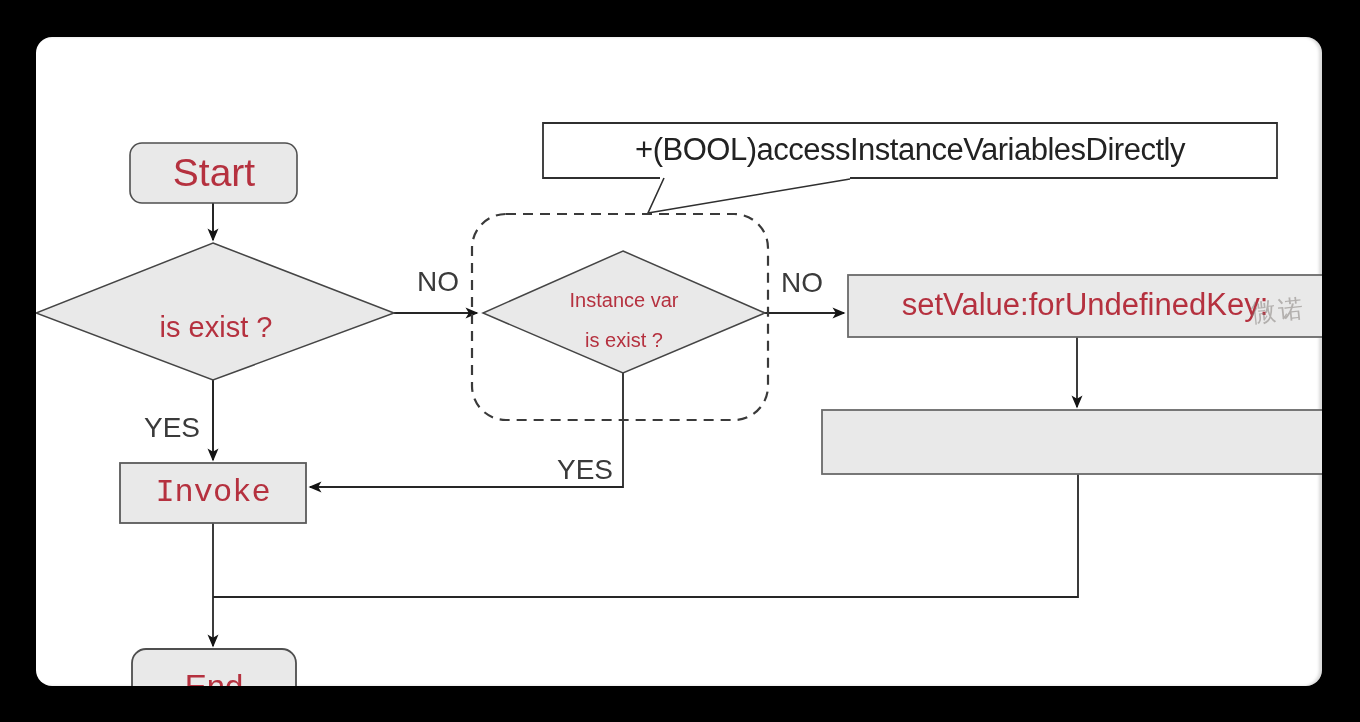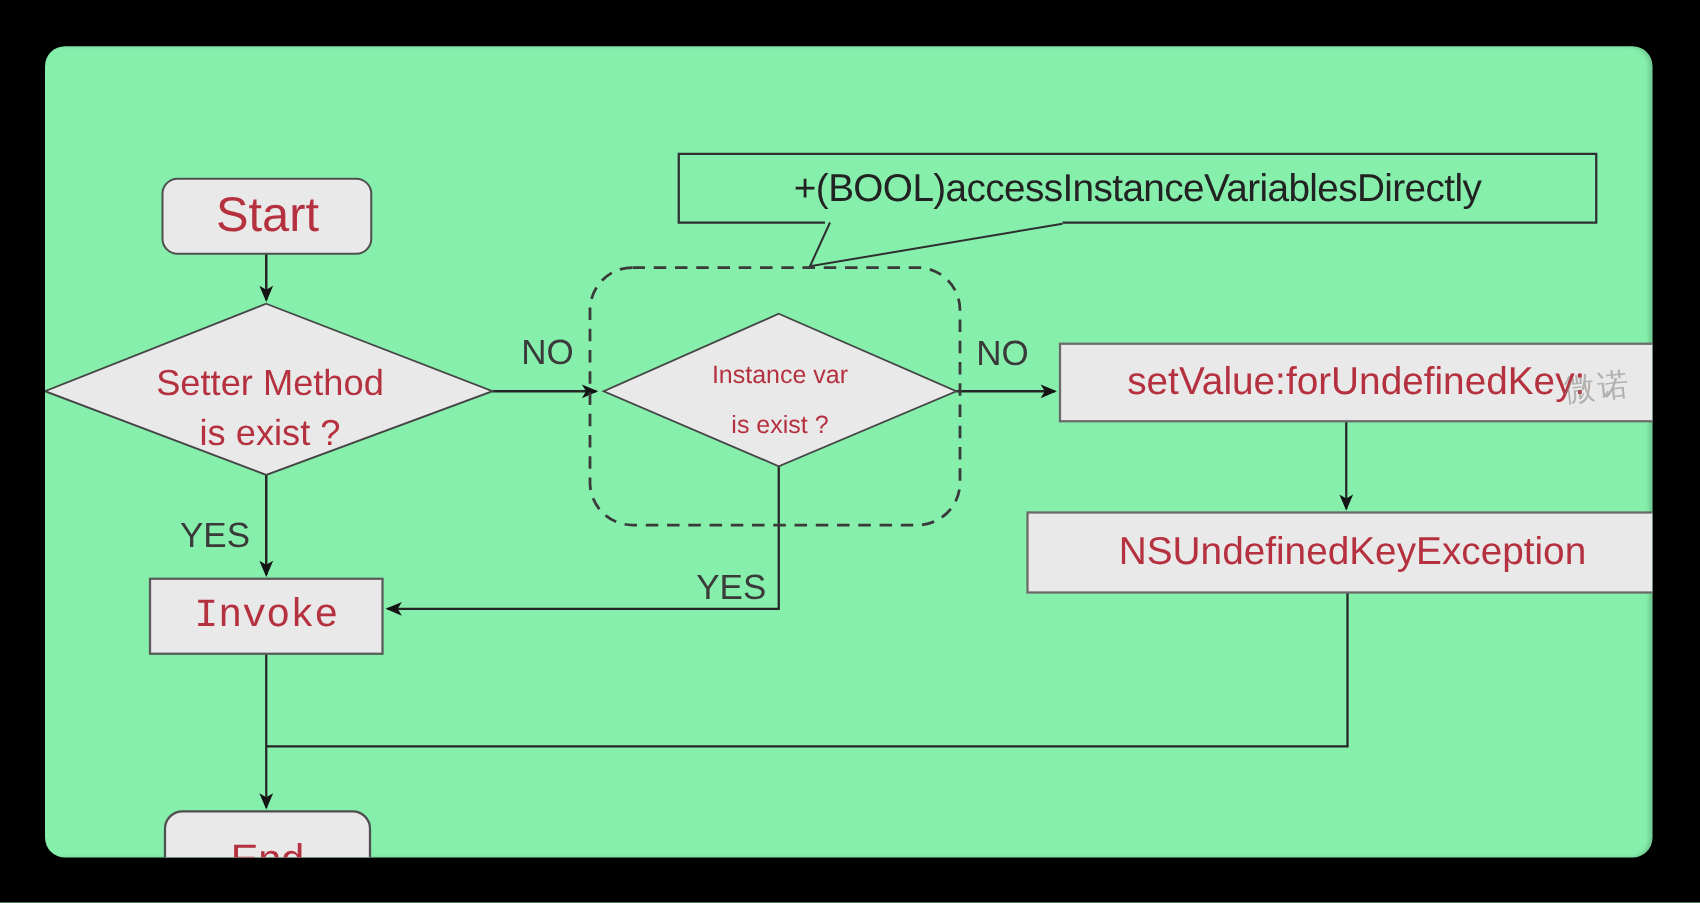--- a/index.html
+++ b/index.html
@@ -7,21 +7,21 @@
     width:1360px;height:722px;
     background:#000000;
     position:relative;
     font-family:"Liberation Sans", sans-serif;
     overflow:hidden;
   }
   .panel{
     position:absolute;
     left:36px;top:37px;
     width:1286px;height:649px;
-    background:#86efac;
+    background:#ffffff;
     border-radius:16px;
     overflow:hidden;
     box-shadow:inset -3px 0 3px rgba(0,0,0,0.15);
   }
   .panel svg{position:absolute;left:0;top:0;}
   .txt{
     position:absolute;
     transform:translate(-50%,-50%);
     white-space:nowrap;
     line-height:1.2;
@@ -72,34 +72,32 @@
     <rect x="786" y="373" width="520" height="64" stroke="#6a6a6a" stroke-width="1.8" fill="#e9e9e9"></rect>
     <rect x="84" y="426" width="186" height="60" stroke="#5a5a5a" stroke-width="1.8" fill="#e9e9e9"></rect>
     <rect x="96" y="612" width="164" height="72" rx="14" ry="14" stroke="#4f4f4f" stroke-width="1.8" fill="#e9e9e9"></rect>
   </svg>
 
   <div class="txt callout-text" style="left:874px;top:113px;">+(BOOL)accessInstanceVariablesDirectly</div>
 
   <div class="txt node-text" style="left:178px;top:136px;font-size:39px;">Start</div>
 
   <div class="txt node-text two-line" style="left:180px;top:290px;">
-    <span>Setter Method</span>
     <span>is exist ?</span>
   </div>
 
   <div class="txt node-text two-line" style="left:588px;top:283px;font-size:20px;">
     <span>Instance var</span>
     <span>is exist ?</span>
   </div>
 
   <div class="txt edge-text" style="left:402px;top:245px;">NO</div>
   <div class="txt edge-text" style="left:766px;top:246px;">NO</div>
   <div class="txt edge-text" style="left:136px;top:391px;">YES</div>
   <div class="txt edge-text" style="left:549px;top:433px;">YES</div>
 
   <div class="txt node-text" style="left:1049px;top:268px;font-size:31px;">setValue:forUndefinedKey:</div>
-  <div class="txt node-text" style="left:1046px;top:404px;font-size:31px;">NSUndefinedKeyException</div>
   <div class="txt node-text" style="left:177px;top:456px;font-size:32px;font-family:Liberation Mono, monospace;">Invoke</div>
   <div class="txt node-text" style="left:178px;top:650px;font-size:33px;">End</div>
 
   <div class="txt watermark" style="left:1242px;top:273px;">微诺</div>
 
 </div>
 
 </body></html>

